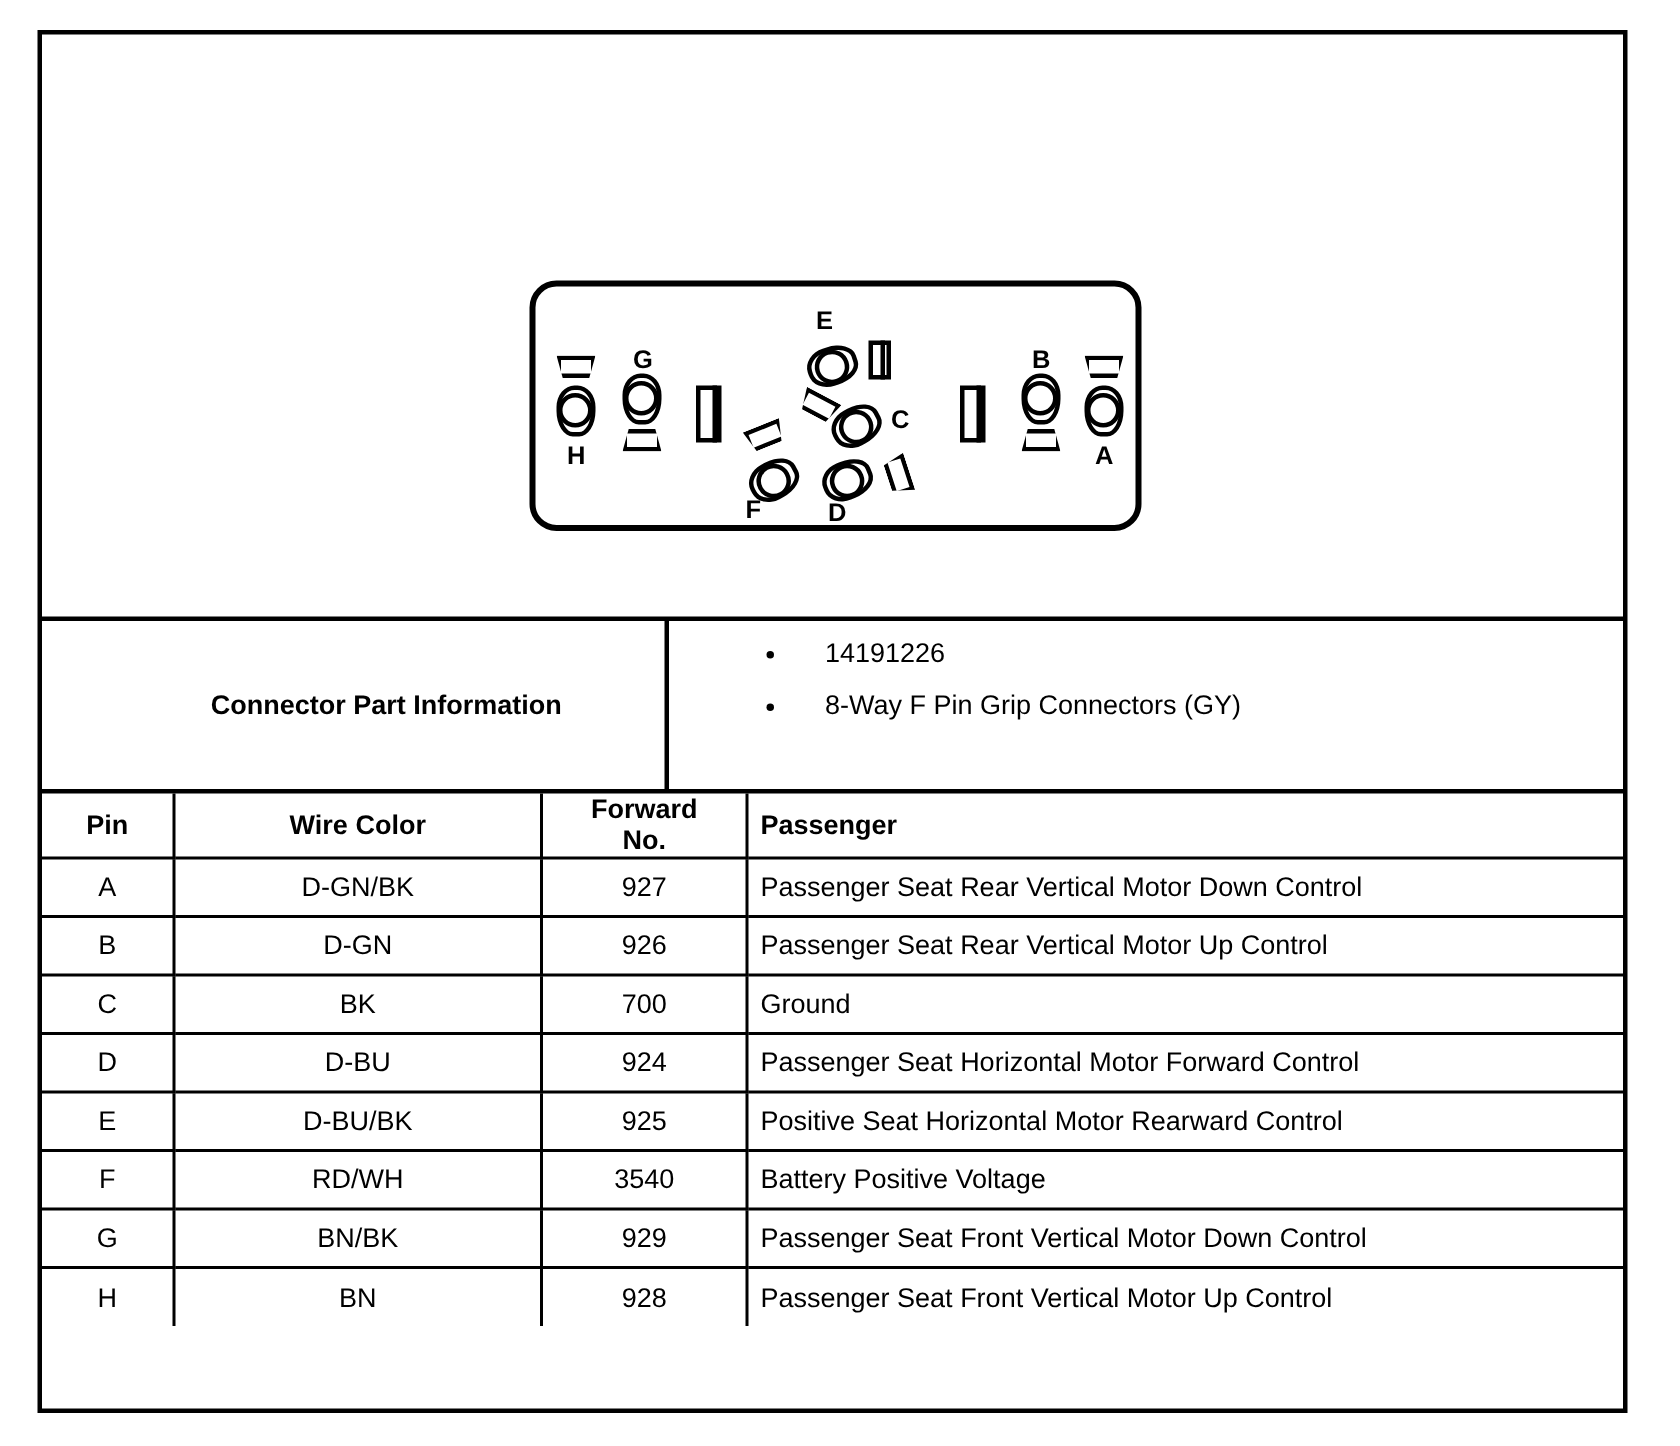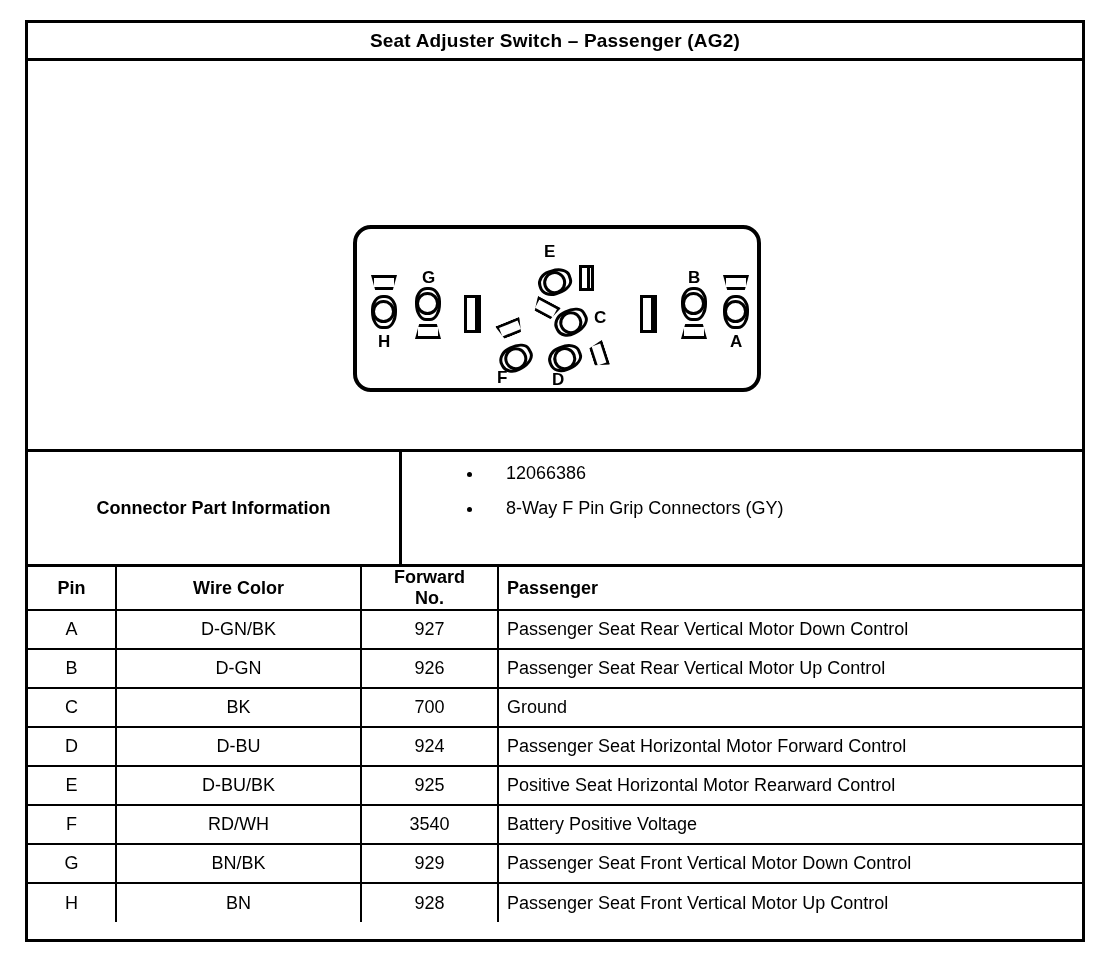--- a/index.html
+++ b/index.html
@@ -147,20 +147,21 @@
   .part-row .label-cell {
     width: 374px;
     border-right: 3px solid #000;
     box-sizing: border-box;
     display: flex;
     align-items: center;
     justify-content: center;
     font-size: 18px;
     font-weight: bold;
     padding: 0 6px;
+    margin-left: 44px;
   }
   .part-row .list-cell {
     flex: 1;
     padding: 12px 0 0 0;
     box-sizing: border-box;
   }
   .part-row ul {
     margin: 0;
     padding-left: 82px;
     list-style: disc;
@@ -192,23 +193,20 @@
   table.pin-table tr > *:nth-child(3) { width: 137px; text-align: center; }
   table.pin-table tr > *:nth-child(4) { text-align: left; border-right: none; padding-left: 8px; }
   table.pin-table tr:first-child > * { border-top: none; }
   table.pin-table tr:last-child > *  { border-bottom: none; }
 </style>
 </head>
 <body>
 
 <div class="sheet">
 
-  <div class="title-bar">
-    <span class="title-text">Seat Adjuster Switch – Passenger (AG2)</span>
-  </div>
 
   <div class="diagram-pane">
     <div class="connector-body">
 
       <div class="term trap-down" style="left:14px; top:46px;"></div>
       <div class="term cavity" style="left:14px; top:66px;">
         <span class="shell"></span>
         <span class="bore"></span>
       </div>
       <span class="pin-label" style="left:21px; top:104px;">H</span>
@@ -272,21 +270,21 @@
       </div>
       <span class="pin-label" style="left:373px; top:104px;">A</span>
 
     </div>
   </div>
 
   <div class="part-row">
     <div class="label-cell">Connector Part Information</div>
     <div class="list-cell">
       <ul>
-        <li>12066386</li>
+        <li>14191226</li>
         <li>8-Way F Pin Grip Connectors (GY)</li>
       </ul>
     </div>
   </div>
 
   <table class="pin-table">
     <tbody>
         <tr>
       <th>Pin</th>
       <th>Wire Color</th>

